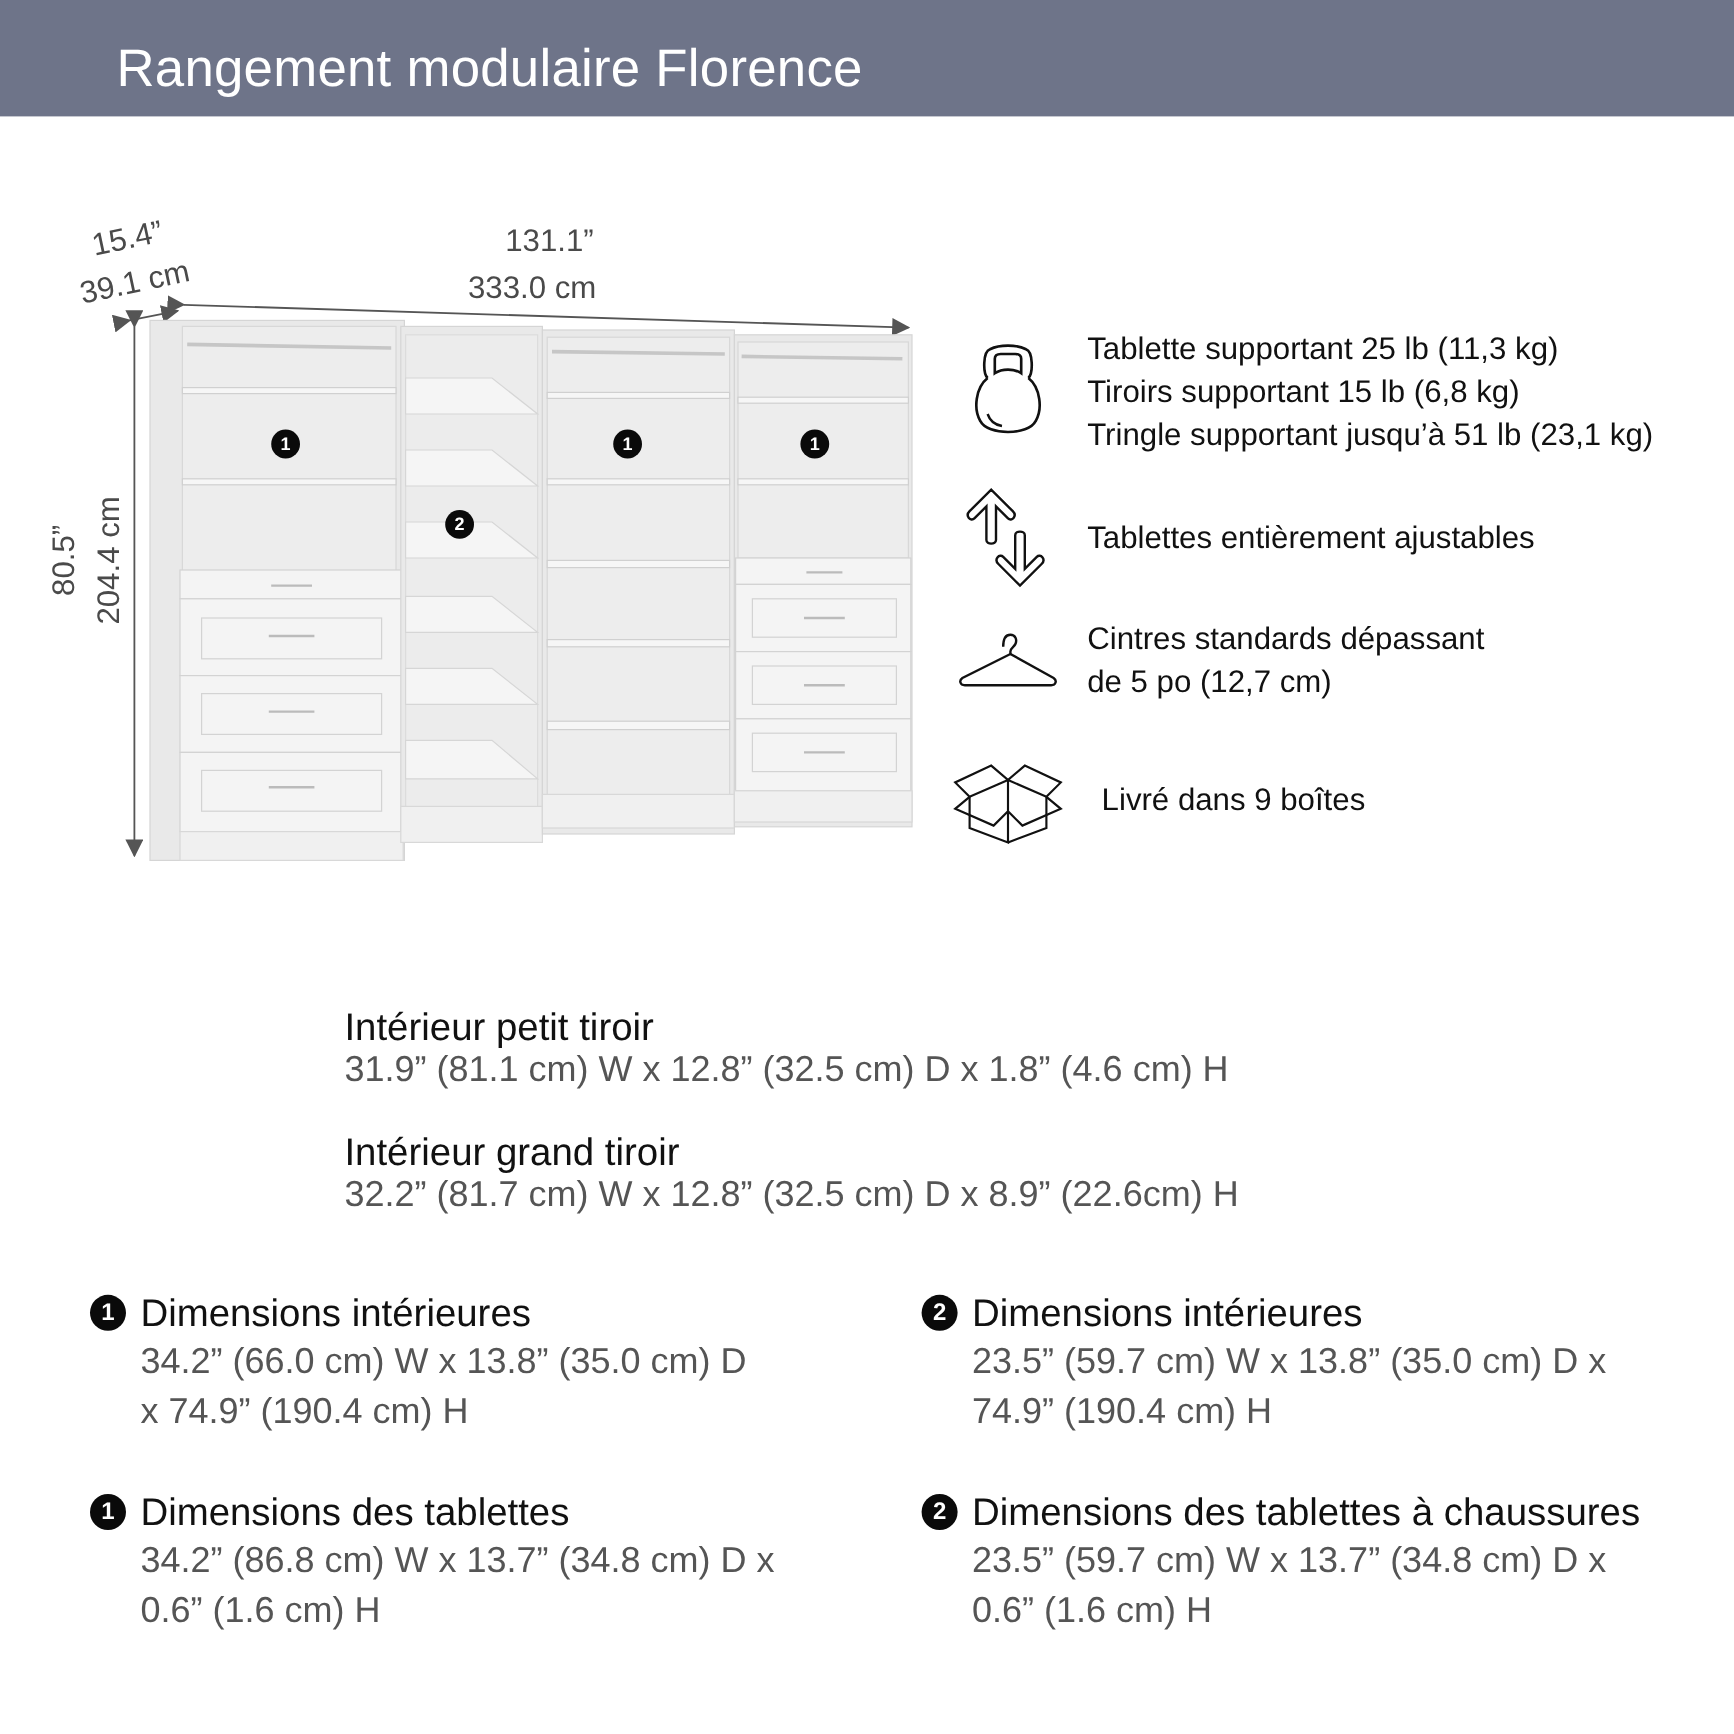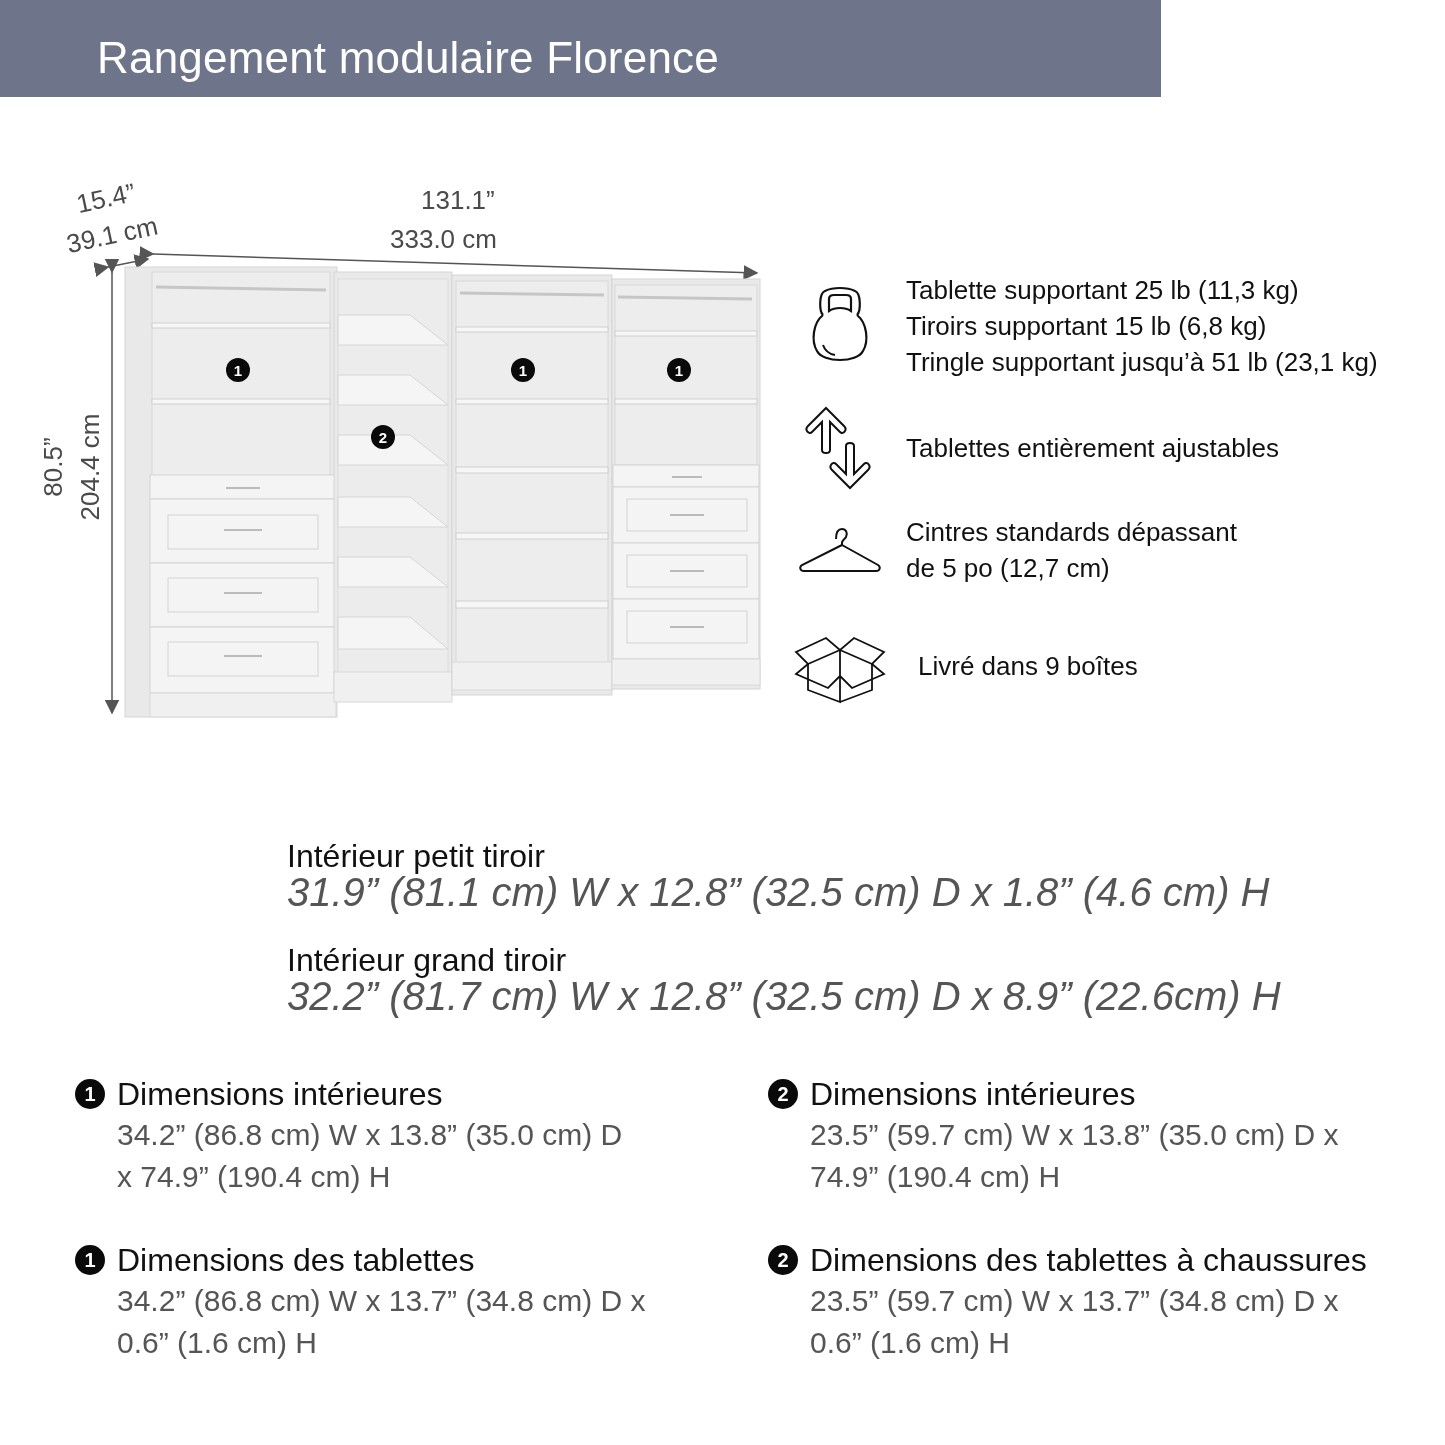--- a/index.html
+++ b/index.html
@@ -1,41 +1,41 @@
 <!DOCTYPE html>
 <html><head>
   <meta charset="utf-8">
   <style>
     * { box-sizing: border-box; margin: 0; padding: 0; }
     html, body { width: 1445px; height: 1445px; background: #ffffff; overflow: hidden; }
     body { position: relative; font-family: "Liberation Sans", "DejaVu Sans", sans-serif; color: #111; }
 
     .header-band {
-      position: absolute; left: 0; top: 0; width: 1161px; height: 97px;
+      position: absolute; left: 0; top: 0; width: 1445px; height: 97px;
       background: #6e7489;
     }
     .header-title {
       position: absolute; left: 97px; top: 30px;
       font-size: 44px; color: #ffffff; letter-spacing: 0.2px; font-weight: normal;
       line-height: 56px;
     }
 
     
     .diagram { position: absolute; left: 0; top: 97px; width: 790px; height: 680px; }
     .dim-label { position: absolute; color: #4a4a4a; font-size: 26px; line-height: 30px; white-space: nowrap; }
 
     
     .feature { position: absolute; left: 790px; display: flex; align-items: center; gap: 16px; }
     .feature-icon { width: 100px; display: flex; justify-content: center; align-items: center; flex-shrink: 0; }
     .feature-text { font-size: 26px; line-height: 36px; color: #111; white-space: nowrap; }
 
     
     .drawer-block { position: absolute; left: 287px; }
     .block-title { font-size: 32px; line-height: 36px; color: #111; white-space: nowrap; }
-    .block-value { font-size: 40px; line-height: 36px; color: #555; white-space: nowrap; font-style: italic; }
+    .block-value { font-size: 30px; line-height: 36px; color: #555; white-space: nowrap; }
 
     
     .dim-section { position: absolute; width: 660px; }
     .dim-heading { display: flex; align-items: center; font-size: 32px; line-height: 40px; color: #111; white-space: nowrap; }
     .badge {
       display: inline-flex; width: 30px; height: 30px; border-radius: 50%;
       background: #0a0a0a; color: #fff; font-size: 20px; font-weight: bold;
       align-items: center; justify-content: center; margin-right: 12px; margin-left: -42px;
       flex-shrink: 0;
     }
@@ -210,21 +210,21 @@
   <div class="block-title">Intérieur grand tiroir</div>
   <div class="block-value">32.2” (81.7 cm) W x 12.8” (32.5 cm) D x 8.9” (22.6cm) H</div>
 </div>
 
 <div class="dim-section" style="left:117px; top:1074px;">
   <div class="dim-heading">
     <span class="badge">1</span>
     <span>Dimensions intérieures</span>
   </div>
   <div class="dim-lines">
-    <div>34.2” (86.8 cm) W x 13.8” (35.0 cm) D</div>
+    <div>34.2” (66.0 cm) W x 13.8” (35.0 cm) D</div>
     <div>x 74.9” (190.4 cm) H</div>
   </div>
 </div>
 
 <div class="dim-section" style="left:810px; top:1074px;">
   <div class="dim-heading">
     <span class="badge">2</span>
     <span>Dimensions intérieures</span>
   </div>
   <div class="dim-lines">

